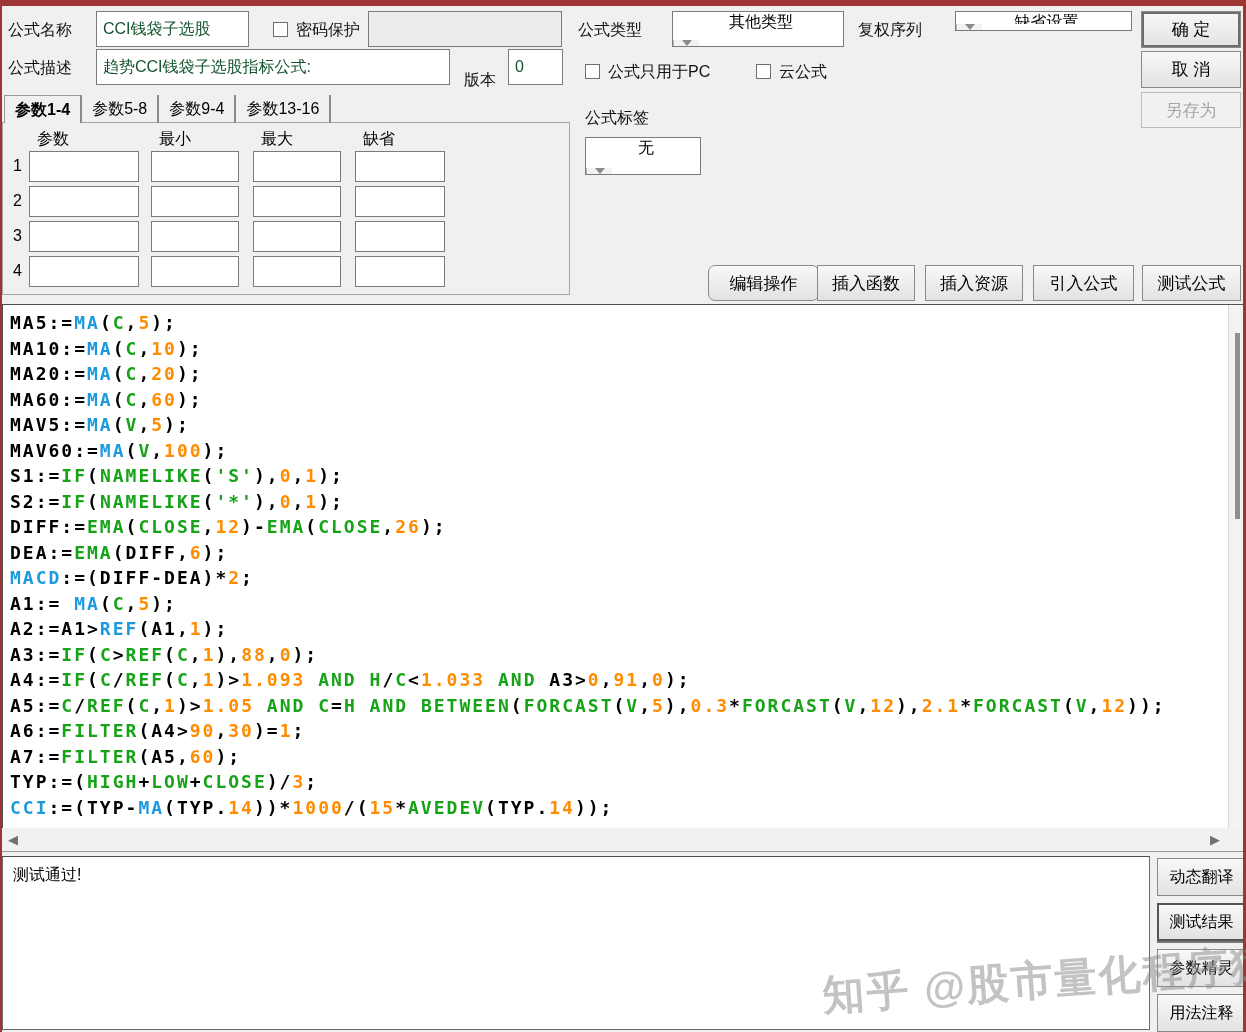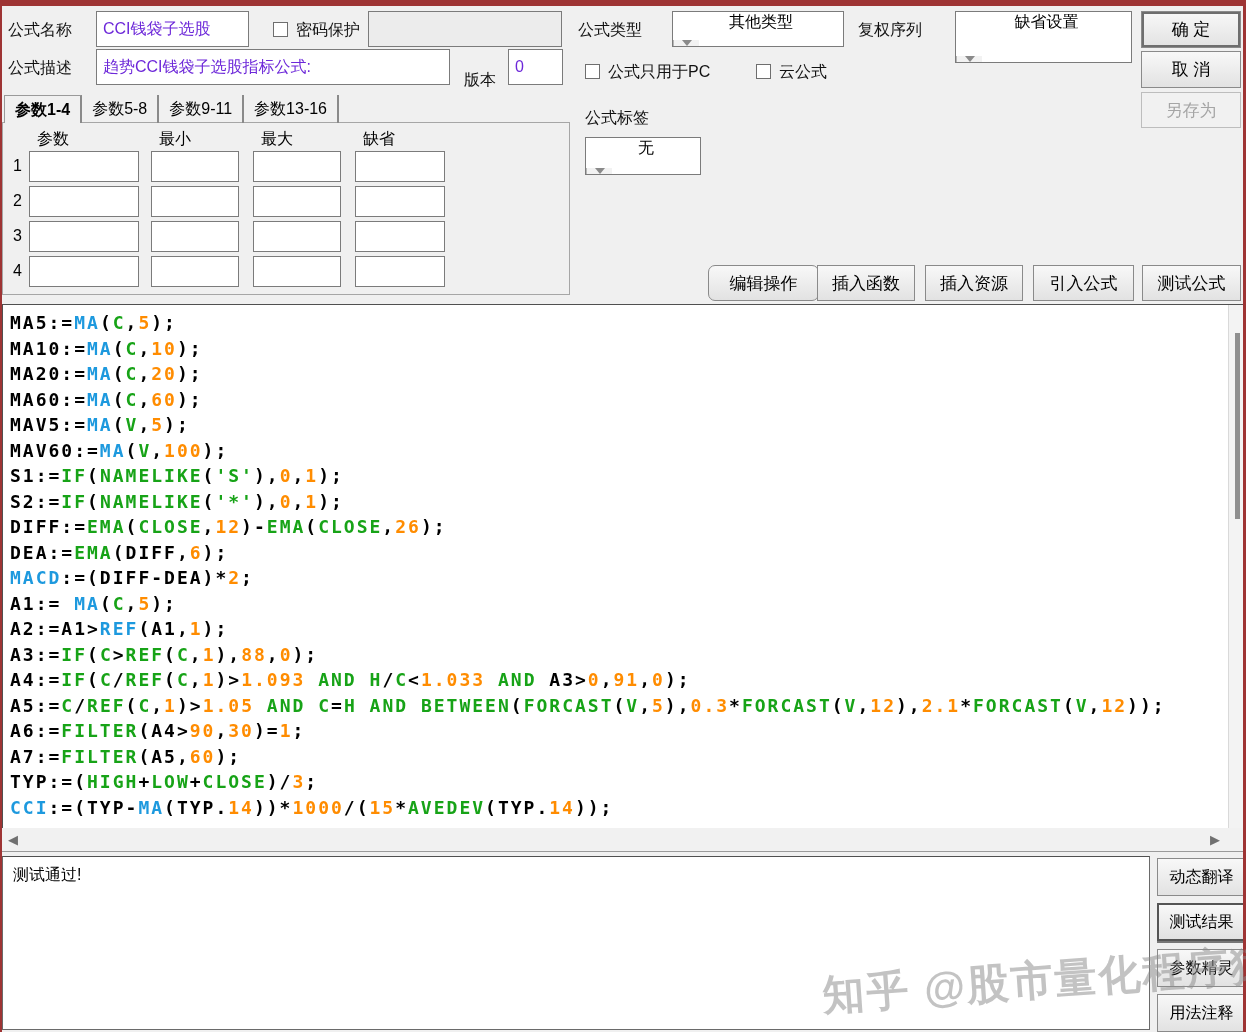--- a/index.html
+++ b/index.html
@@ -6,21 +6,21 @@
   html,body { width:1246px; height:1032px; }
   body { font-family:"Liberation Sans", sans-serif; background:#f0f0f0; position:relative; overflow:hidden; }
   #stage { position:absolute; inset:0; }
 
   .frame { position:absolute; background:#9e3434; z-index:40; }
   #frame-top { left:0; top:0; width:1246px; height:6px; }
   #frame-right { right:0; top:0; width:3px; height:1032px; }
   #frame-left { left:0; top:0; width:2px; height:1032px; }
 
   .lbl { position:absolute; font-size:16px; color:#111; white-space:nowrap; }
-  .tb { position:absolute; background:#fff; border:1px solid #7b7b7b; font-size:16px; color:#6d28d9;
+  .tb { position:absolute; background:#fff; border:1px solid #7b7b7b; font-size:16px; color:#14532d;
         padding:8px 6px; font-family:"Liberation Sans",sans-serif; }
   .tb.dis { background:#ececec; }
 
   .cb { position:absolute; width:15px; height:15px; background:#fff; border:1px solid #6e6e6e; cursor:pointer; }
 
   .dd { position:absolute; background:#fff; border:1px solid #7b7b7b; display:flex; align-items:center;flex-direction:column; }
   .dd-text { flex:1; font-size:16px; padding-left:6px; overflow:hidden; white-space:nowrap; }
   .dd-btn { width:26px; align-self:stretch; background:#f2f2f2; border-left:1px solid #b5b5b5;
             display:flex; align-items:center; justify-content:center; cursor:pointer; }
   .dd-arrow { width:0; height:0; border-left:5px solid transparent; border-right:5px solid transparent;
@@ -87,21 +87,21 @@
   <div class="lbl" style="left:296px; top:20px;">密码保护</div>
   <input class="tb dis" style="left: 368px; top: 11px; width: 194px; height: 36px;" disabled="">
   <div class="lbl" style="left:578px; top:20px;">公式类型</div>
   <div class="dd" style="left:672px; top:11px; width:172px; height:36px;">
     <span class="dd-text">其他类型</span>
     <span class="dd-btn">
         <span class="dd-arrow"></span>
       </span>
   </div>
   <div class="lbl" style="left:858px; top:20px;">复权序列</div>
-  <div class="dd" style="left:955px; top:11px; width:177px; height:52px;">
+  <div class="dd" style="left:955px; top:11px; width:177px; height:20px;">
     <span class="dd-text">缺省设置</span>
     <span class="dd-btn">
         <span class="dd-arrow"></span>
       </span>
   </div>
   <button class="btn default" style="left:1141px; top:11px; width:100px; height:37px;">确 定</button>
 
   <div class="lbl" style="left:8px; top:58px;">公式描述</div>
   <input class="tb" style="left: 96px; top: 49px; width: 354px; height: 36px;" value="趋势CCI钱袋子选股指标公式:">
   <div class="lbl" style="left:464px; top:70px;">版本</div>
@@ -109,21 +109,21 @@
   <span class="cb" style="left:585px; top:64px;"></span>
   <div class="lbl" style="left:608px; top:62px;">公式只用于PC</div>
   <span class="cb" style="left:756px; top:64px;"></span>
   <div class="lbl" style="left:779px; top:62px;">云公式</div>
   <button class="btn" style="left:1141px; top:51px; width:100px; height:37px;">取 消</button>
   <button class="btn dis" style="left:1141px; top:92px; width:100px; height:36px;font-family:Liberation Mono, monospace;">另存为</button>
 
   <div id="tabs">
       <div class="tab active">参数1-4</div>
       <div class="tab">参数5-8</div>
-      <div class="tab">参数9-11</div>
+      <div class="tab">参数9-4</div>
       <div class="tab">参数13-16</div>
     </div>
   <div id="param-panel">
       <div class="ph" style="left: 34px;">参数</div>
       <div class="ph" style="left: 156px;">最小</div>
       <div class="ph" style="left: 258px;">最大</div>
       <div class="ph" style="left: 360px;">缺省</div>
       <div class="prow-num" style="left: 10px; top: 34px;">1</div>
       <input class="pin tb" style="left: 26px; top: 28px; width: 110px;">
       <input class="pin tb" style="left: 148px; top: 28px; width: 88px;">

